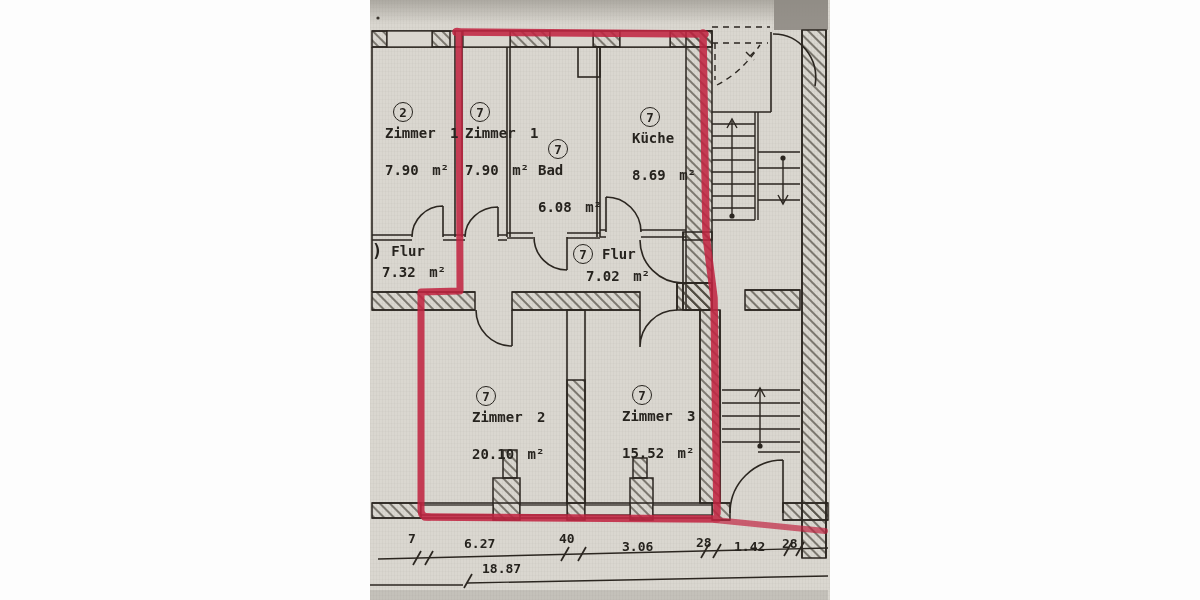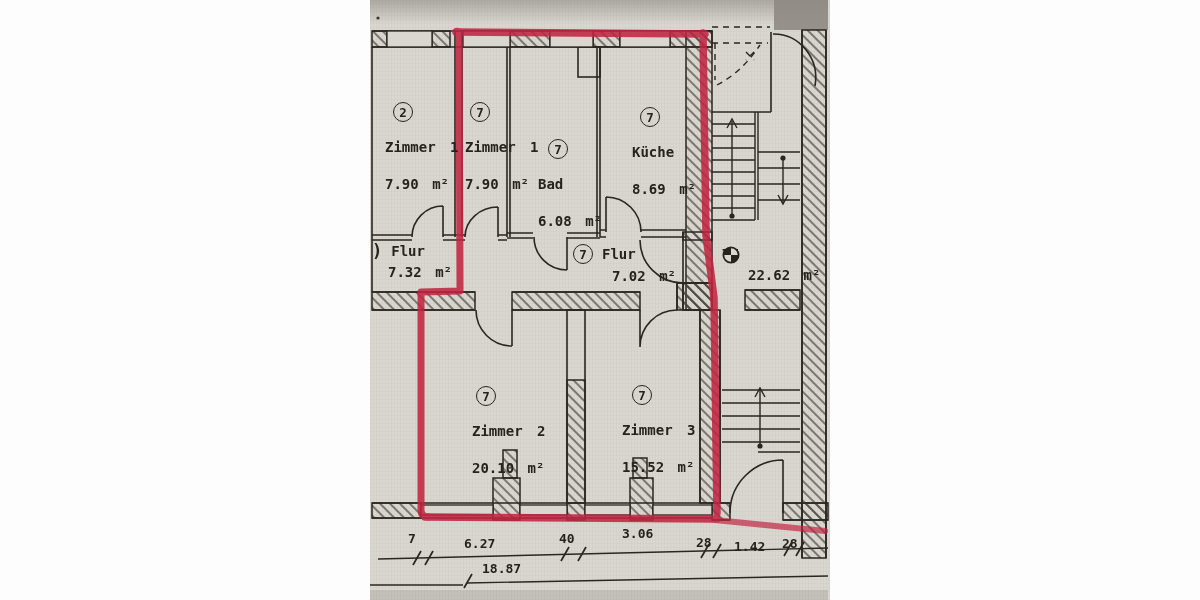--- a/index.html
+++ b/index.html
@@ -10,21 +10,21 @@
          background-image:
            repeating-linear-gradient(90deg, rgba(120,115,105,.055) 0 1px, rgba(0,0,0,0) 1px 3px),
            repeating-linear-gradient(0deg, rgba(120,115,105,.04) 0 1px, rgba(0,0,0,0) 1px 4px);}
   .paper svg{position:absolute;left:0;top:0;}
   .lbl{position:absolute;font-weight:700;font-size:14px;line-height:17px;
        color:#26231e;white-space:nowrap;letter-spacing:0;}
   .circ{display:inline-flex;align-items:center;justify-content:center;
         width:20px;height:20px;border:1.7px solid #26231e;border-radius:50%;
         font-size:12.5px;font-weight:700;box-sizing:border-box;}
   .paren{font-size:17px;font-weight:700;}
-  .rname{word-spacing:6px;margin-top:17px;}
+  .rname{word-spacing:6px;margin-top:3px;}
   .rarea{word-spacing:5px;margin-top:20px;}
   .row{display:flex;align-items:center;gap:9px;}
   .dim{position:absolute;font-weight:700;font-size:13px;color:#26231e;white-space:nowrap;}
 </style>
 </head>
 <body>
 
 <div class="photo">
   <div class="paper">
 
@@ -192,58 +192,47 @@
       <span class="circ" style="margin-left:8px">7</span>
       <div class="rname">Küche</div>
       <div class="rarea">8.69 m²</div>
     </div>
 
     <div class="lbl" style="left:2px;top:243px">
       <div class="row">
         <span class="paren">)</span>
         <span class="rname" style="margin-top:0">Flur</span>
       </div>
-      <div class="rarea" style="margin-left:16px;margin-top:4px">7.32 m²</div>
+      <div class="rarea" style="margin-left:10px;margin-top:4px">7.32 m²</div>
     </div>
 
     <div class="lbl" style="left:203px;top:244px">
       <div class="row">
         <span class="circ">7</span>
         <span class="rname" style="margin-top:0">Flur</span>
       </div>
-      <div class="rarea" style="margin-left:39px;margin-top:4px">7.02 m²</div>
-    </div>
-
-    <div class="lbl" style="left:352px;top:246px">
-      <div class="row">
-        <svg width="18" height="18" viewBox="0 0 17 17">
-          <circle cx="8.5" cy="8.5" r="7.2" fill="#dad7d0" stroke="#26231e" stroke-width="1.7"></circle>
-          <path d="M8.5 8.5 L8.5 1.3 A7.2 7.2 0 0 0 1.3 8.5 Z" fill="#26231e"></path>
-          <path d="M8.5 8.5 L8.5 15.7 A7.2 7.2 0 0 0 15.7 8.5 Z" fill="#26231e"></path>
-        </svg>
-        <span class="rname" style="margin-top:0">TH</span>
-      </div>
-      <div class="rarea" style="margin-left:26px;margin-top:4px">22.62 m²</div>
-    </div>
+      <div class="rarea" style="margin-left:13px;margin-top:4px">7.02 m²</div>
+    </div>
+
 
     <div class="lbl" style="left:102px;top:386px">
       <span class="circ" style="margin-left:4px">7</span>
       <div class="rname">Zimmer 2</div>
       <div class="rarea">20.10 m²</div>
     </div>
 
     <div class="lbl" style="left:252px;top:385px">
       <span class="circ" style="margin-left:10px">7</span>
       <div class="rname">Zimmer 3</div>
       <div class="rarea">15.52 m²</div>
     </div>
 
     <div class="dim" style="left:38px;top:531px">7</div>
     <div class="dim" style="left:94px;top:536px">6.27</div>
     <div class="dim" style="left:189px;top:531px">40</div>
-    <div class="dim" style="left:252px;top:526px">3.06</div>
+    <div class="dim" style="left:252px;top:539px">3.06</div>
     <div class="dim" style="left:326px;top:535px">28</div>
     <div class="dim" style="left:364px;top:539px">1.42</div>
     <div class="dim" style="left:412px;top:536px">28</div>
     <div class="dim" style="left:112px;top:561px">18.87</div>
 
   </div>
 </div>
 
 </body></html>

